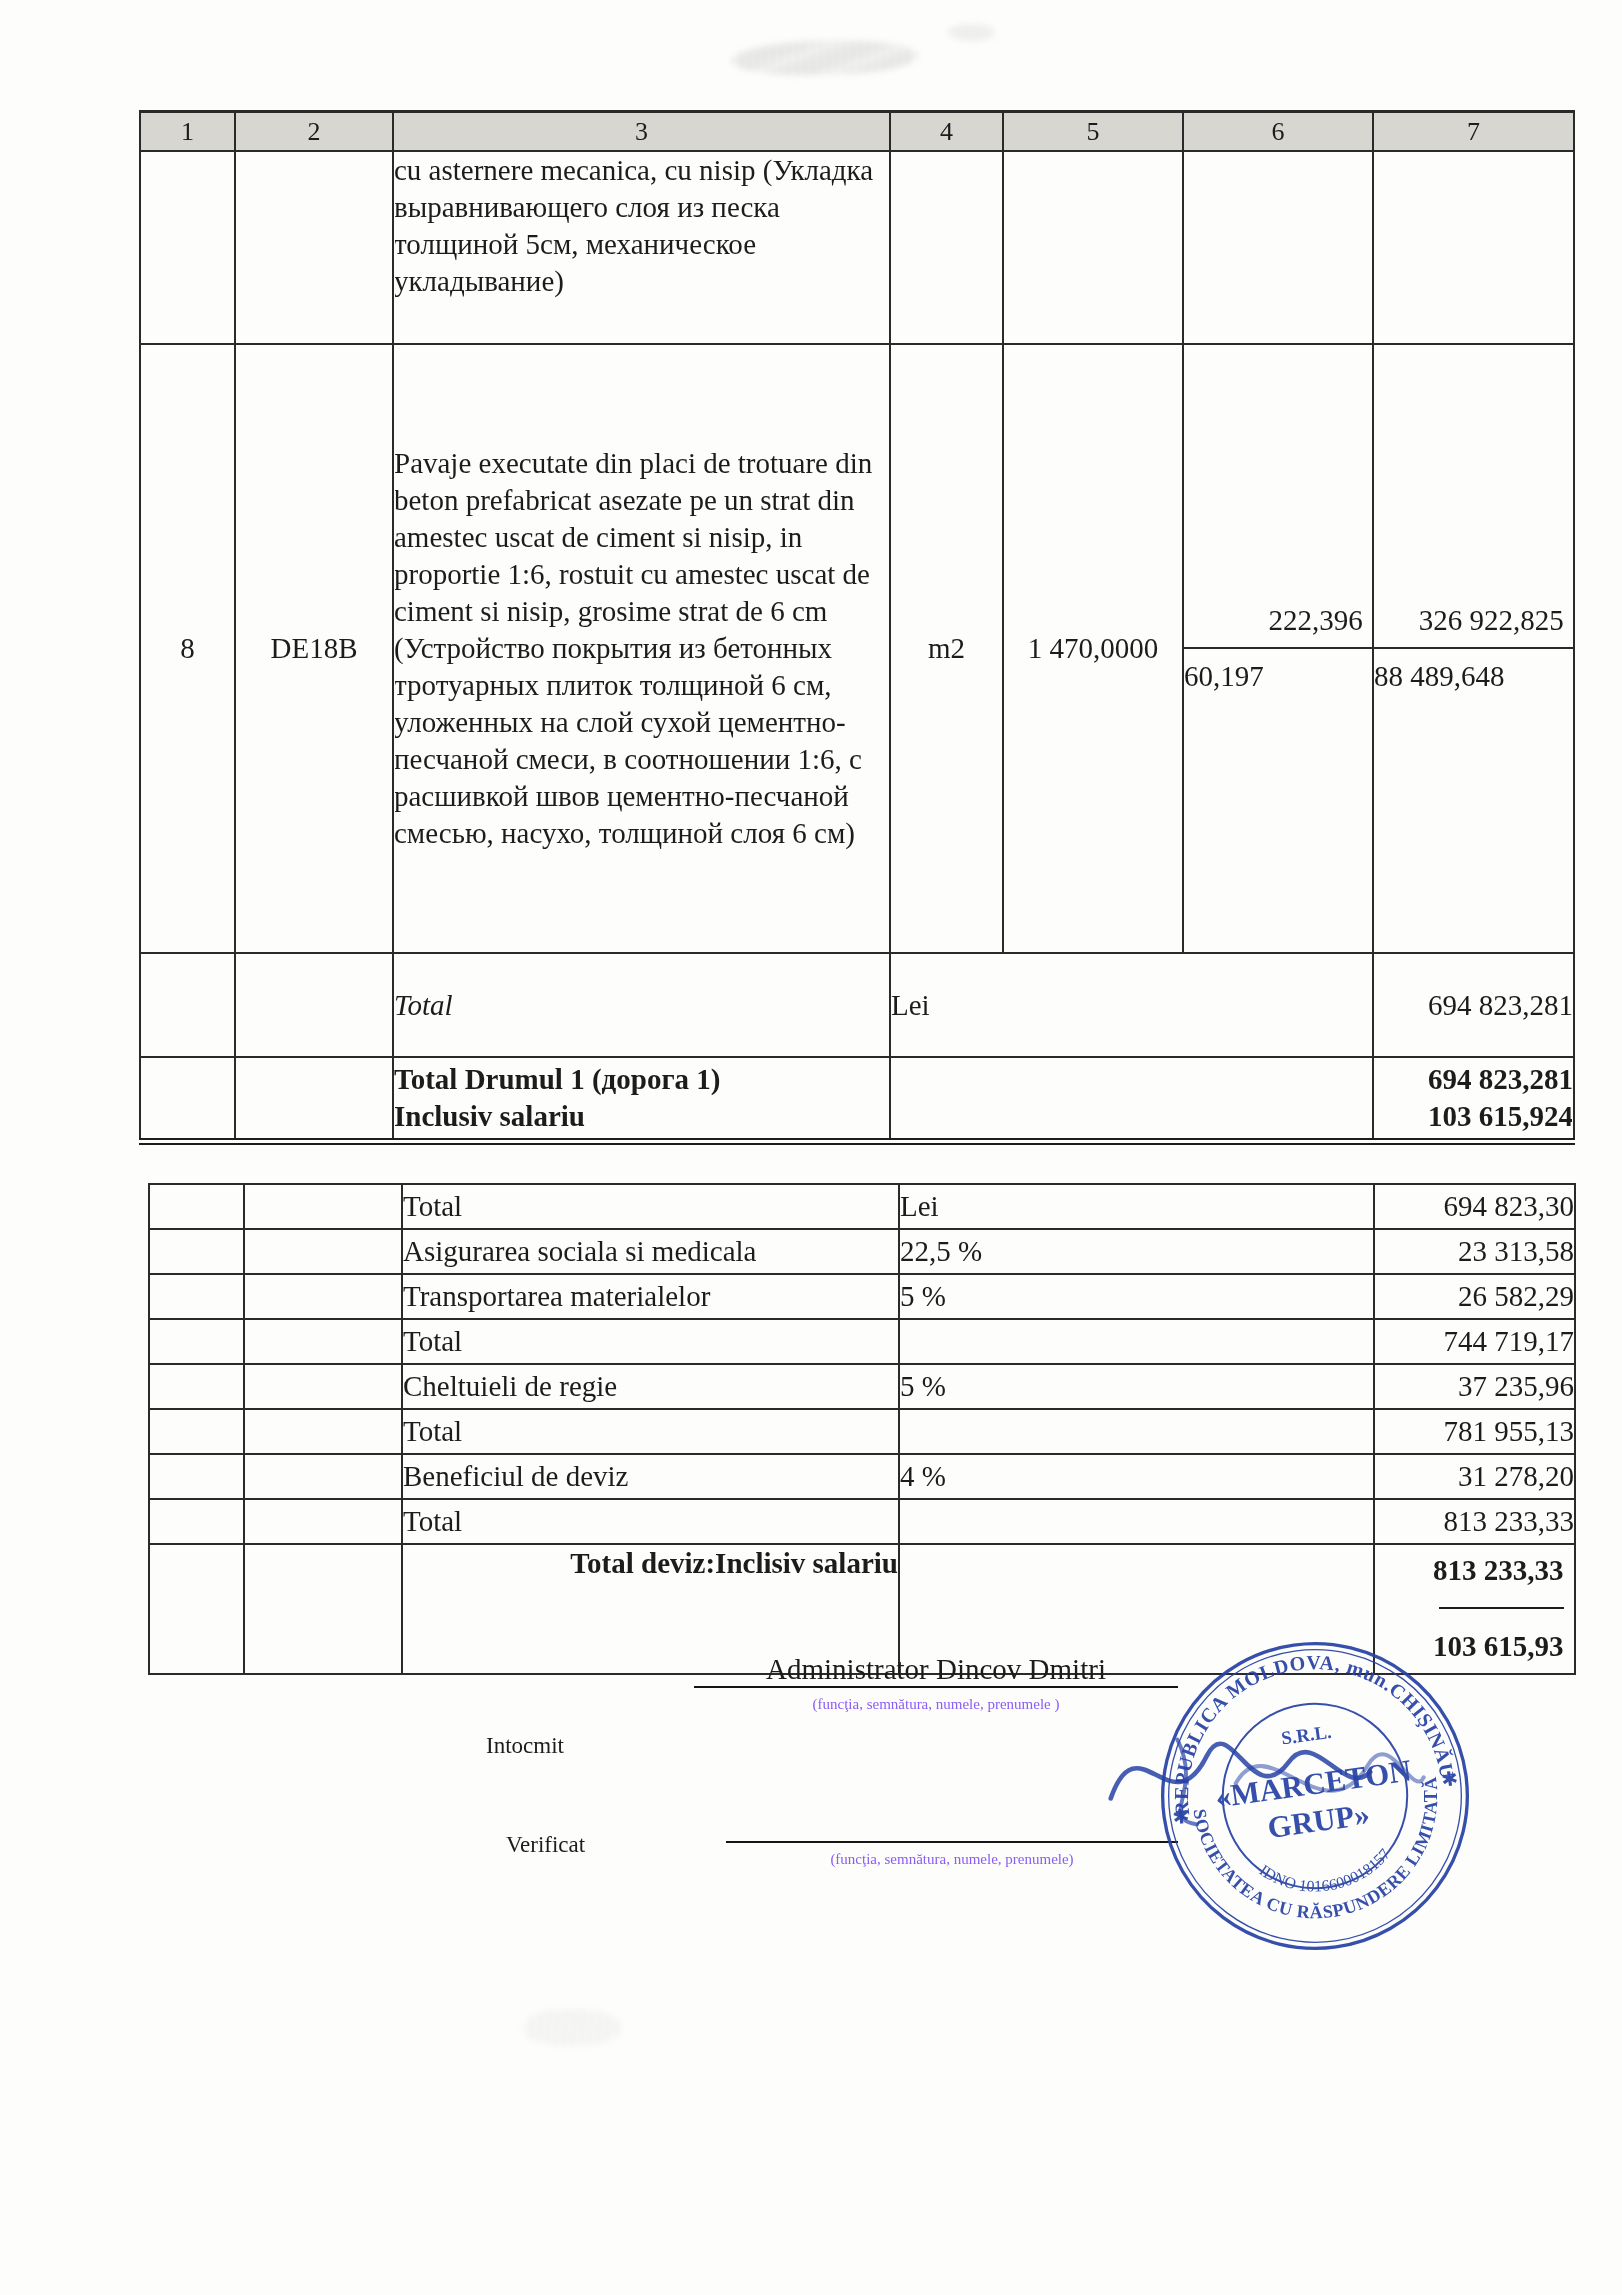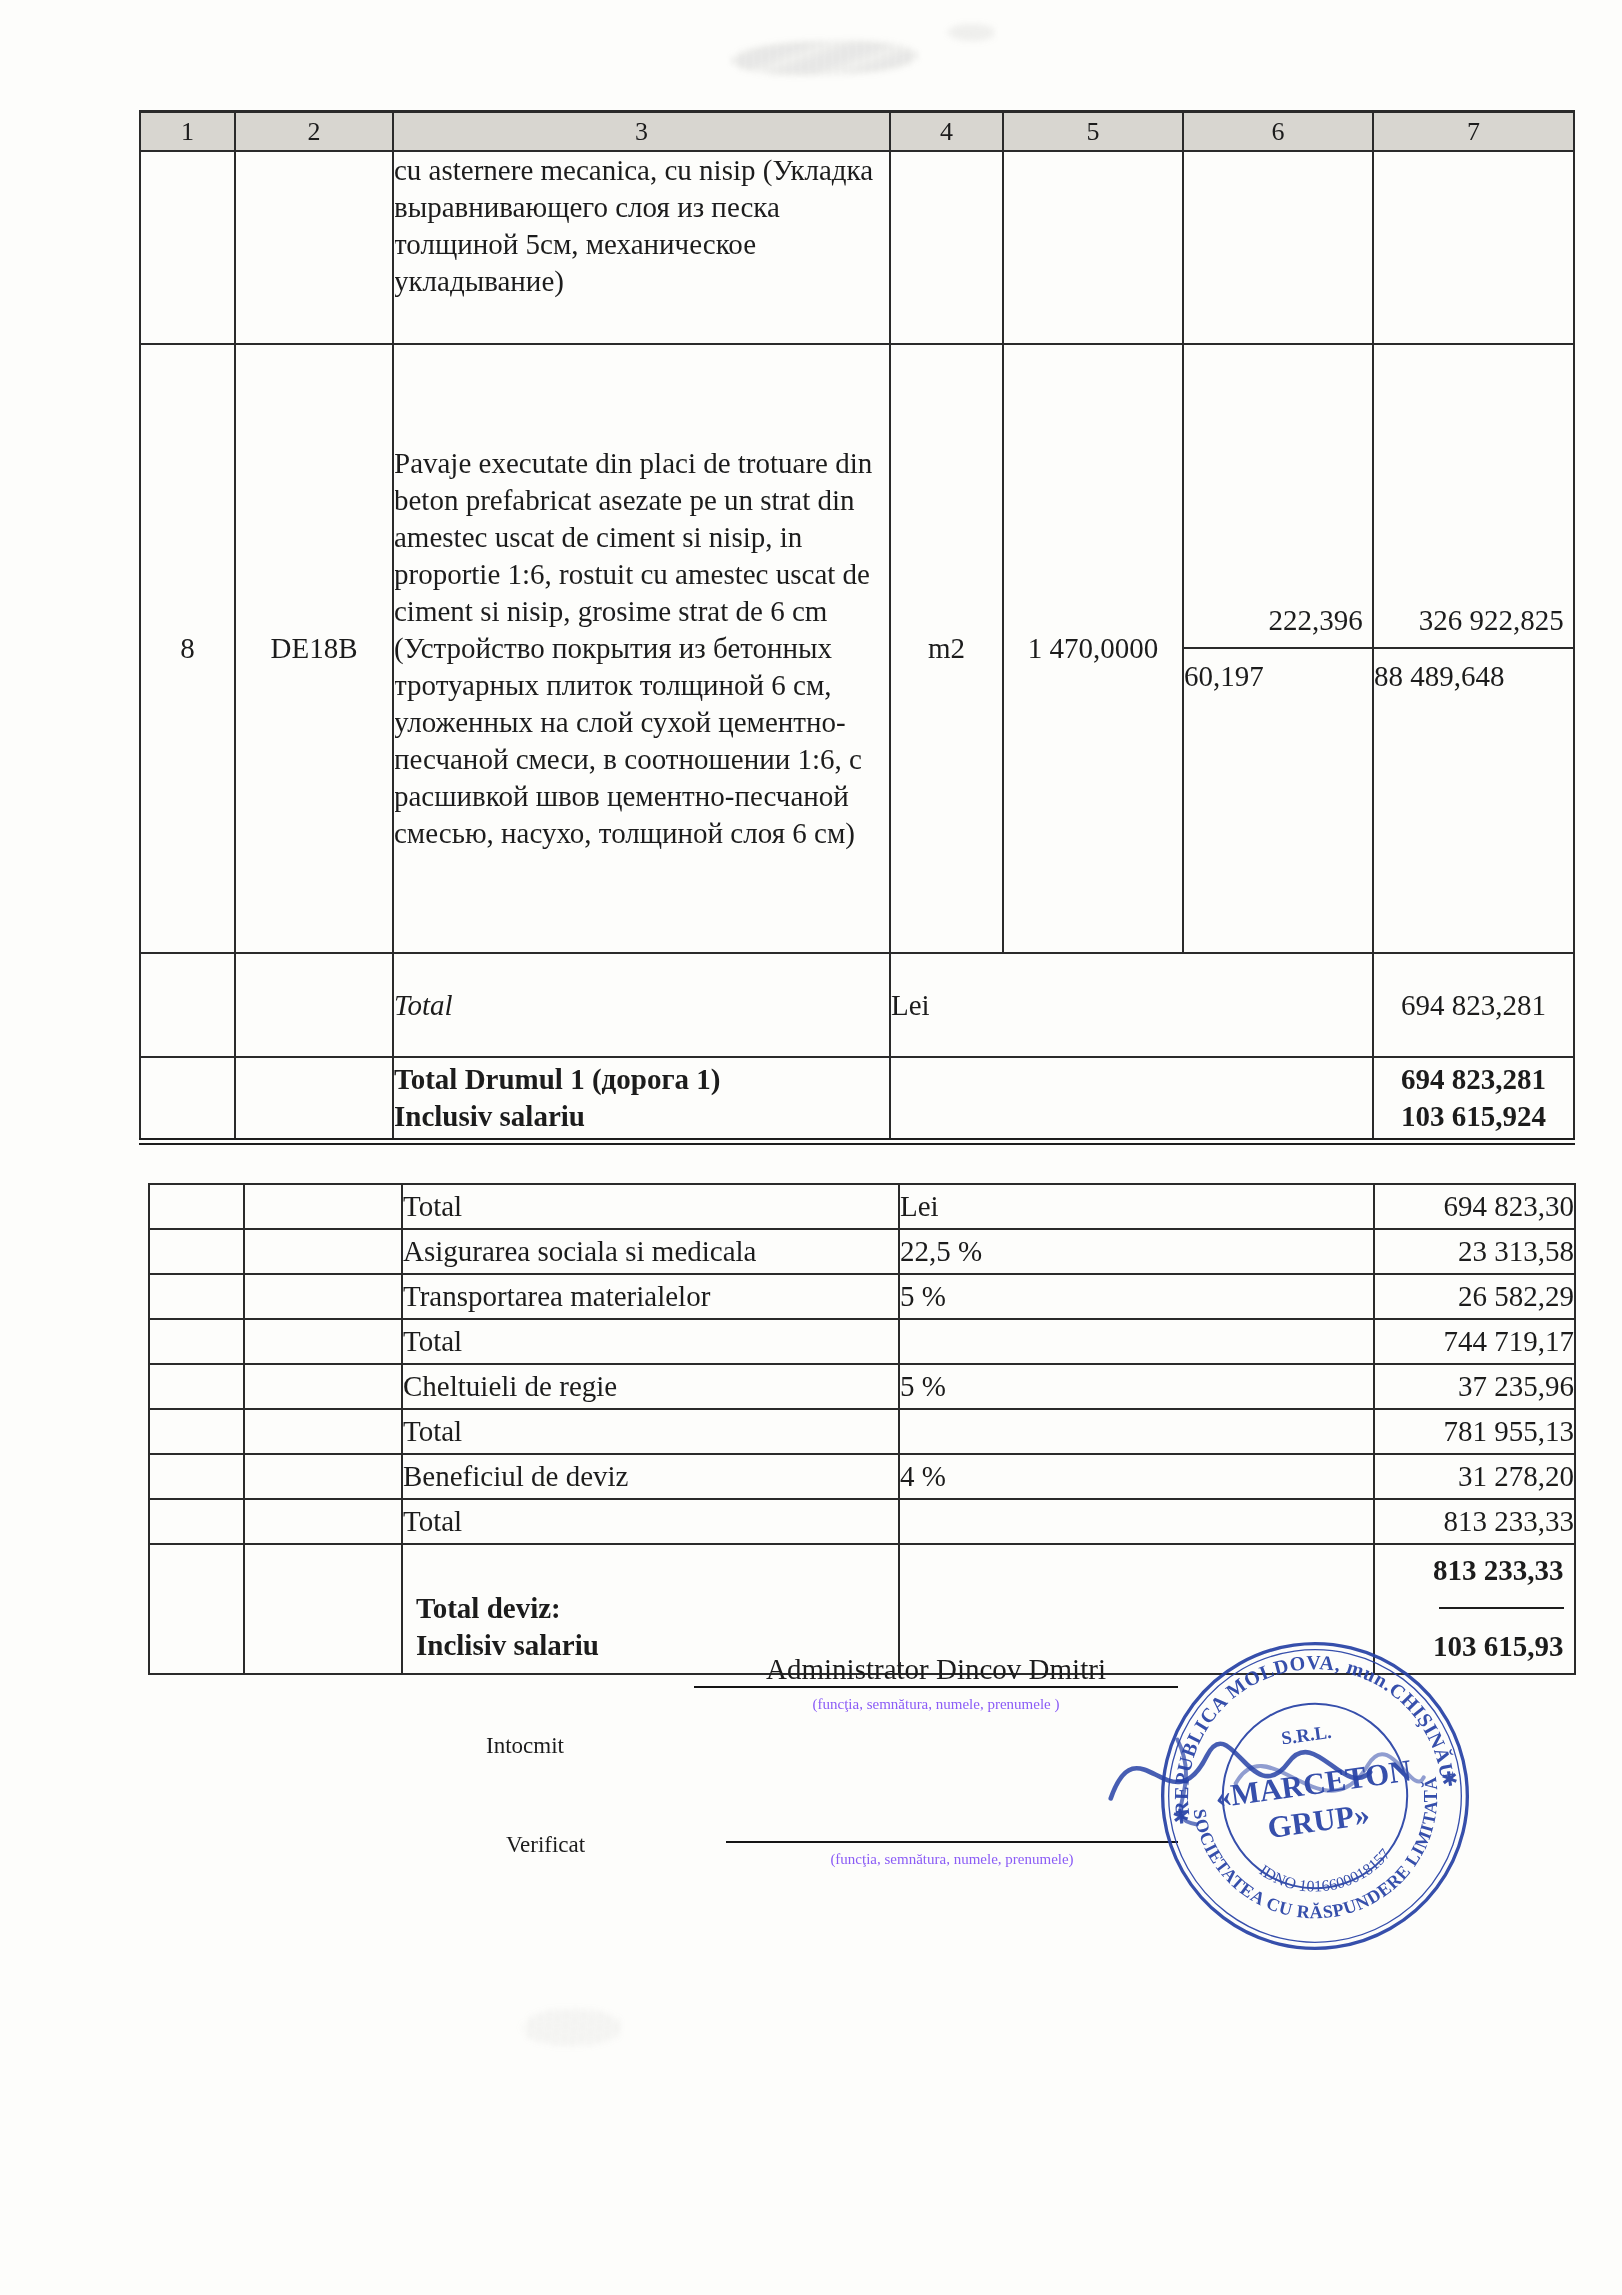--- a/index.html
+++ b/index.html
@@ -36,35 +36,35 @@
   .cell-unit{text-align:center;}
   .cell-qty{text-align:center;}
   .cell-frac{vertical-align:middle;}
   .frac{display:flex;flex-direction:column;justify-content:center;}
   .frac-top{text-align:right;padding:0 9.2px 7.9px 0;border-bottom:2px solid #2a2a2a;}
   .frac-bottom{text-align:left;padding:9.2px 9.2px 0 0;}
   .cell-label{padding-left:13px;text-align:left;}
   .italic{font-style:italic;}
   .bold{font-weight:bold;}
   .cell-lei{padding-left:13px;text-align:left;}
-  .cell-val{text-align:center;padding-right:10.5px;border-radius:17px;}
+  .cell-val{text-align:right;padding-right:10.5px;border-radius:17px;}
   .two-line div{line-height:37px;}
   
   .summary-table{margin:38px 0 0 148px;width:1427px;}
   .summary-table td{
     border:2px solid #2a2a2a;
     font-size:29px;line-height:37px;
     padding:0;vertical-align:middle;overflow:hidden;
   }
   tr.srow td{height:43px;}
   tr.sfinal td{height:128px;}
   .s-lbl{padding-left:13px;text-align:left;}
   .s-mid{padding-left:11.8px;text-align:left;}
   .s-val{text-align:right;padding-right:10.5px;}
-  .tdz-label{display:flex;flex-direction:column;justify-content:flex-end;height:128px;padding:0 0 9.2px 13px;box-sizing:border-box;}
+  .tdz-label{display:flex;flex-direction:row;justify-content:flex-end;height:128px;padding:0 0 9.2px 13px;box-sizing:border-box;}
   .tdz-val{display:flex;flex-direction:column;justify-content:space-between;height:128px;box-sizing:border-box;padding:6.5px 10.5px 7.9px 10.5px;text-align:right;}
   .tdz-rule{border-top:2.6px solid #1d1d1d;height:0;margin-left:30%;}
   
   .sig-label{position:absolute;font-size:23px;text-align:center;}
   .sig-block{position:absolute;text-align:center;}
   .sig-name{font-size:29px;line-height:34px;}
   .sig-rule{border-top:2px solid #151515;height:0;}
   .sig-caption{font-size:15px;line-height:22px;padding-top:5px;color:#8b5cf6;}
   .spacer42{height:30px;}
   

